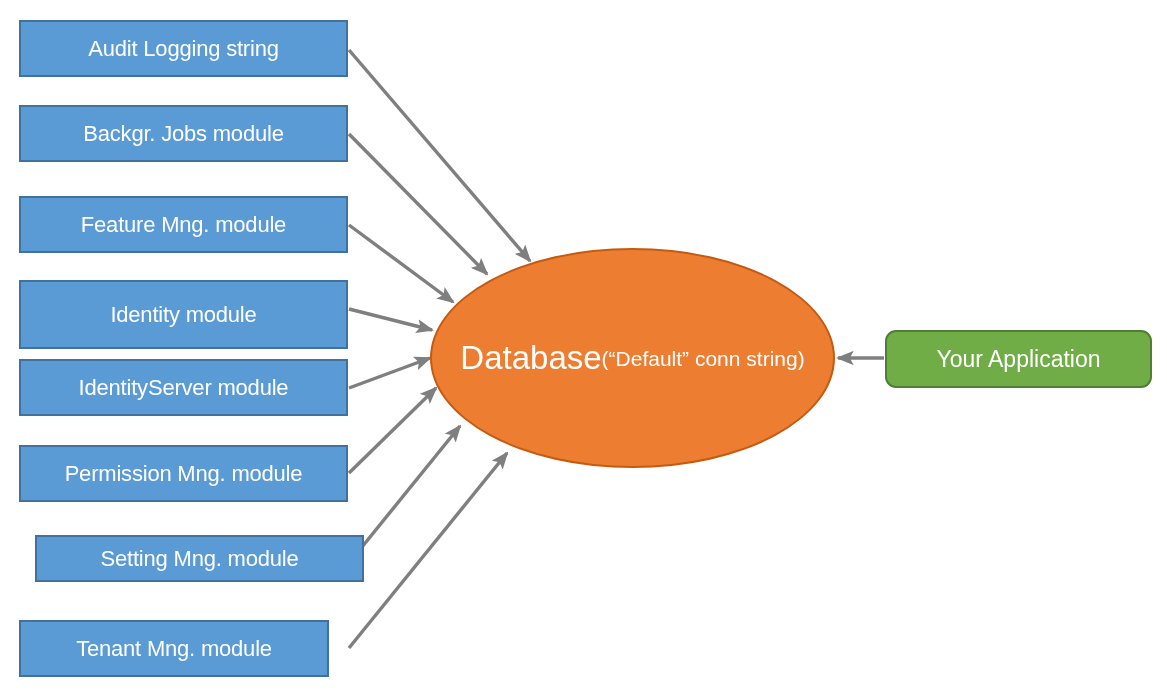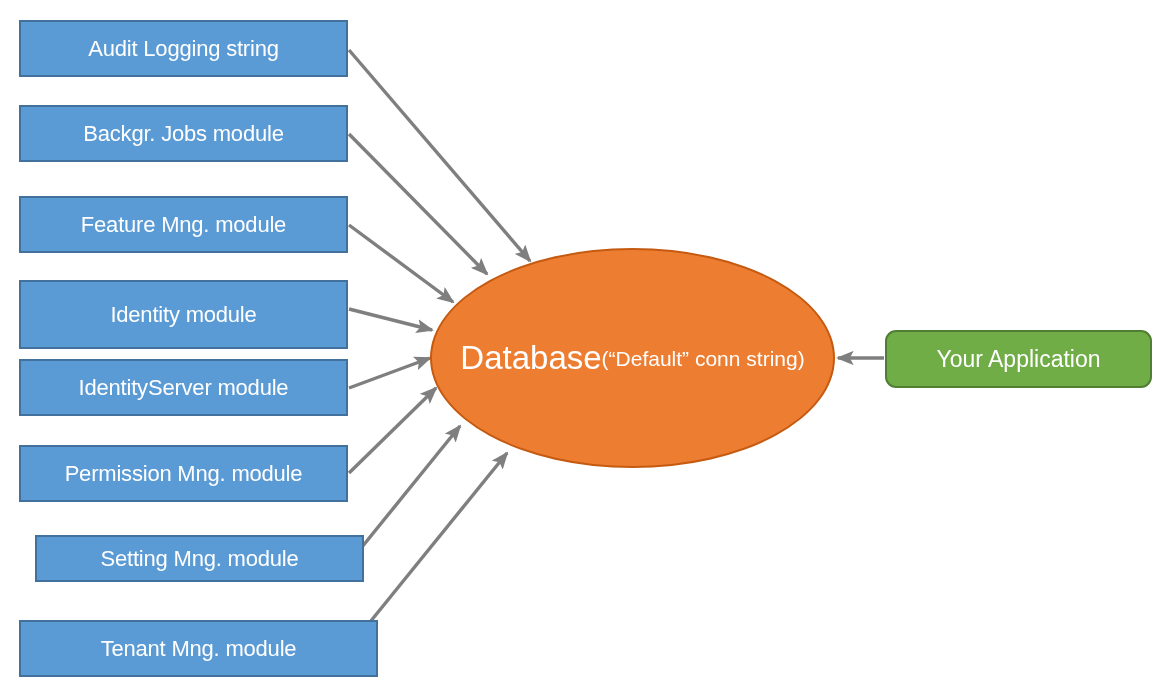--- a/index.html
+++ b/index.html
@@ -115,21 +115,21 @@
   </div>
   <div class="module-box" style="left: 19px; top: 359px; width: 329px; height: 57px;">
     <span>IdentityServer module</span>
   </div>
   <div class="module-box" style="left: 19px; top: 445px; width: 329px; height: 57px;">
     <span>Permission Mng. module</span>
   </div>
   <div class="module-box" style="left: 19px; top: 535px; width: 329px; height: 47px; margin-left: 16px;">
     <span>Setting Mng. module</span>
   </div>
-  <div class="module-box" style="left: 19px; top: 620px; width: 359px; height: 57px;">
+  <div class="module-box" style="left: 19px; top: 620px; width: 310px; height: 57px;">
     <span>Tenant Mng. module</span>
   </div>
 
   <div class="db-ellipse" id="db-ellipse" style="left: 430px; top: 248px; width: 405px; height: 220px;">
     <div class="db-title">Database</div>
     <div class="db-sub">(“Default” conn string)</div>
   </div>
 
   <div class="app-box" id="app-box" style="left: 885px; top: 330px; width: 267px; height: 58px; border-radius: 11px;">
     <span>Your Application</span>

